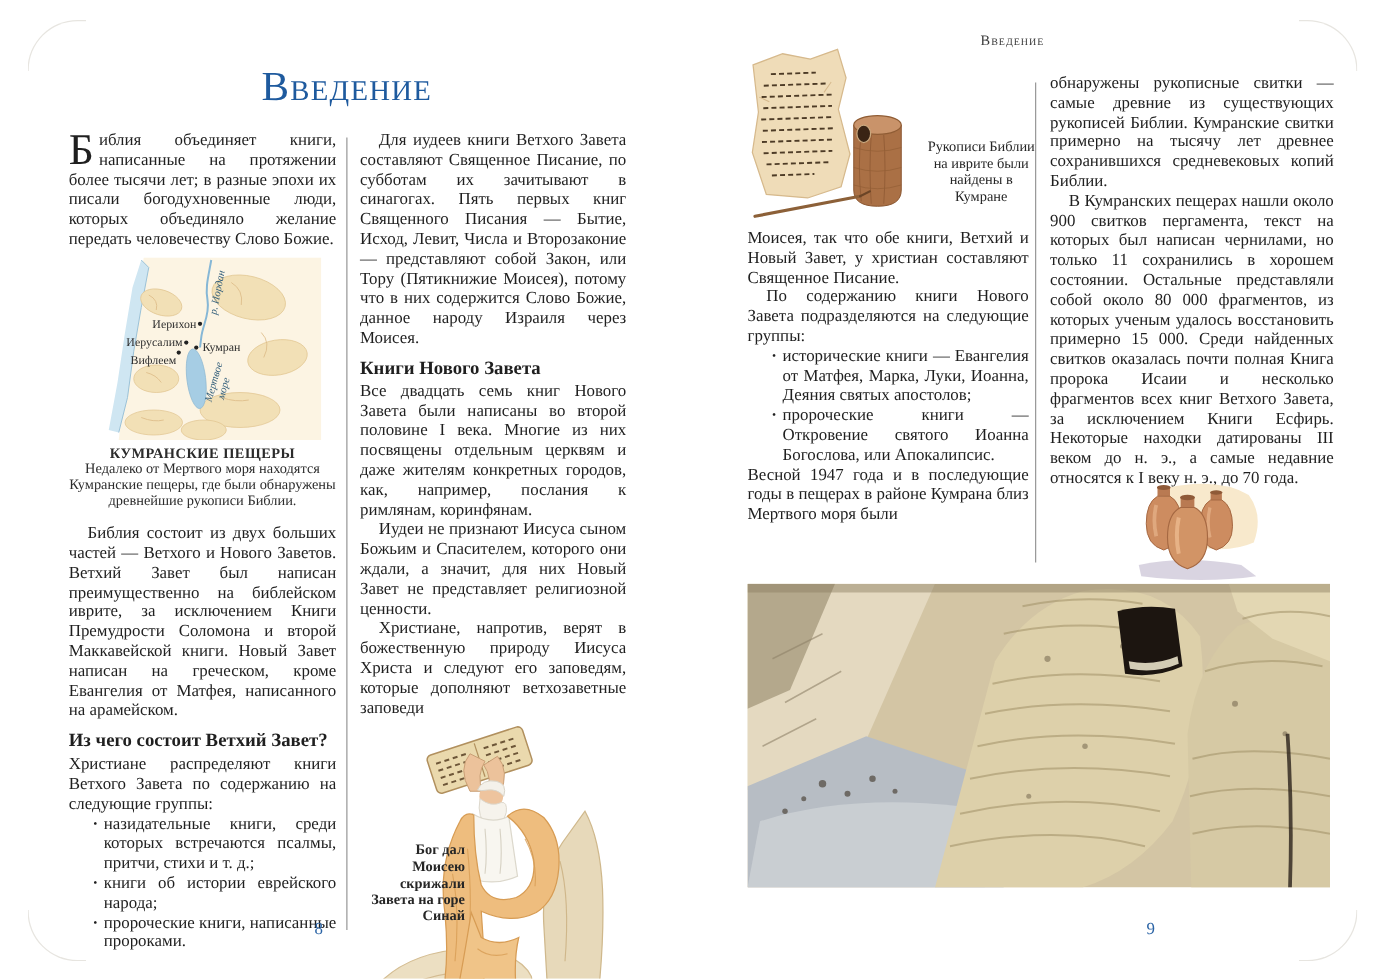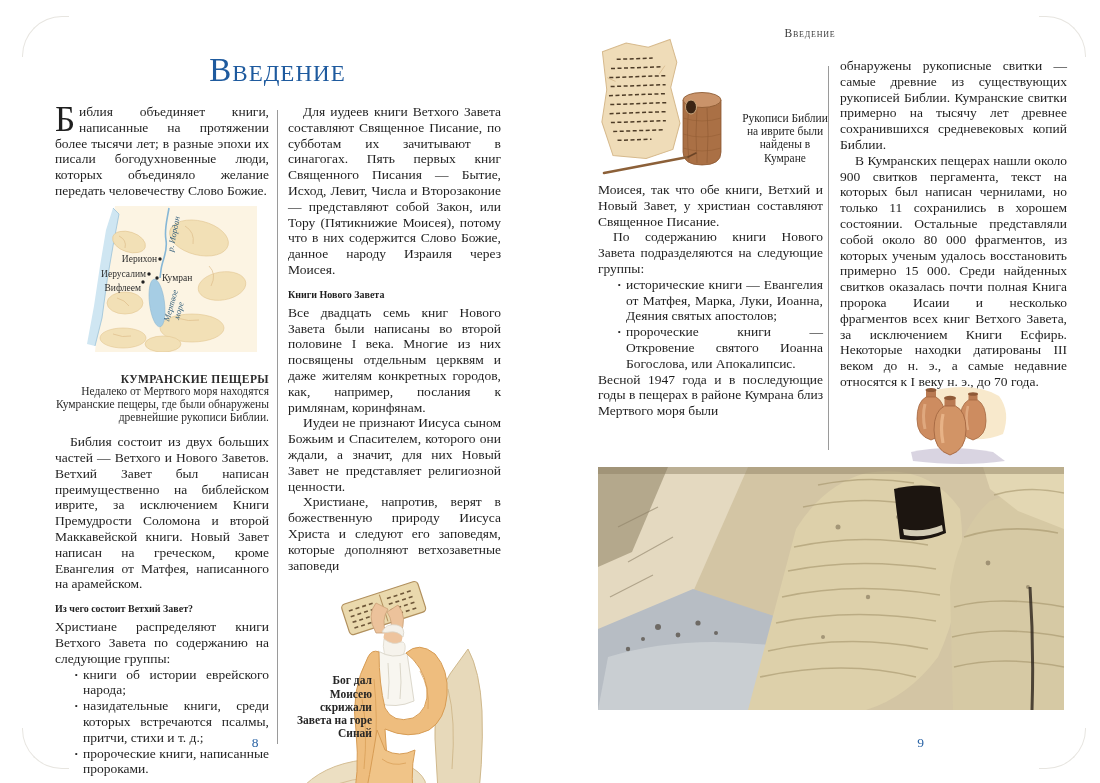--- a/index.html
+++ b/index.html
@@ -19,26 +19,26 @@
     font-variant:small-caps;font-size:33px;letter-spacing:1px;color:#1e5a9e;font-weight:400;
   }
   .runhead{
     position:absolute;left:760px;top:27px;width:100px;text-align:center;
     font-variant:small-caps;font-size:11.5px;letter-spacing:.8px;color:#3a3a3a;
   }
   .col{position:absolute;font-size:13.5px;line-height:15.8px;text-align:justify;}
   .col p{margin:0;}
   p.ind{text-indent:15px;}
   .vrule{position:absolute;width:1px;background:#9a9a9a;}
-  h4.bhead{margin:9px 0 2px 0;font-size:10px;line-height:16px;font-weight:700;text-align:left;}
+  h4.bhead{margin:9px 0 2px 0;font-size:15px;line-height:16px;font-weight:700;text-align:left;}
   ul.dots{margin:0;padding:0 0 0 19px;list-style:none;}
   ul.dots li{position:relative;padding-left:9px;}
   ul.dots li::before{content:"·";position:absolute;left:0;top:0;font-weight:700;}
   .smallcap-title{font-weight:700;font-size:11.5px;letter-spacing:.4px;}
-  .mapcap{margin-top:21px;font-size:11.5px;line-height:12.6px;text-align:right;color:#2c2c2c;}
+  .mapcap{margin-top:5px;font-size:11.5px;line-height:12.6px;text-align:center;color:#2c2c2c;}
   .caption{position:absolute;font-size:11.5px;line-height:13.2px;color:#262626;}
   .pagenum{position:absolute;top:735px;font-size:13.5px;color:#2a63a5;text-align:center;}
   .illu{display:block;}
   .map-town{font-size:9.5px;fill:#2e2e2e;}
   .map-water{font-size:8.5px;font-style:italic;fill:#35607c;}
 </style>
 </head>
 <body>
 
 <div class="spread">
@@ -99,22 +99,22 @@
 
     <div class="mapcap">
       <div class="smallcap-title">КУМРАНСКИЕ ПЕЩЕРЫ</div>
       <div>Недалеко от Мертвого моря находятся Кумранские пещеры, где были обнаружены древнейшие рукописи Библии.</div>
     </div>
 
     <p class="ind" style="margin-top:11px;">Библия состоит из двух больших частей — Ветхого и Нового Заветов. Ветхий Завет был написан преимущественно на библейском иврите, за исключением Книги Премудрости Соломона и второй Маккавейской книги. Новый Завет написан на греческом, кроме Евангелия от Матфея, написанного на арамейском.</p>
     <h4 class="bhead">Из чего состоит Ветхий Завет?</h4>
     <p>Христиане распределяют книги Ветхого Завета по содержанию на следующие группы:</p>
     <ul class="dots">
+      <li>назидательные книги, среди которых встречаются псалмы, притчи, стихи и т. д.;</li>
       <li>книги об истории еврейского народа;</li>
-      <li>назидательные книги, среди которых встречаются псалмы, притчи, стихи и т. д.;</li>
       <li>пророческие книги, написанные пророками.</li>
     </ul>
   </div>
 
   <div class="vrule" style="left:277px;top:110px;height:634px;"></div>
 
   <div class="col" style="left:288px;top:104px;width:213px;">
     <p class="ind">Для иудеев книги Ветхого Завета составляют Священное Писание, по субботам их зачитывают в синагогах. Пять первых книг Священного Писания — Бытие, Исход, Левит, Числа и Второзаконие — представляют собой Закон, или Тору (Пятикнижие Моисея), потому что в них содержится Слово Божие, данное народу Израиля через Моисея.</p>
     <h4 class="bhead">Книги Нового Завета</h4>
     <p>Все двадцать семь книг Нового Завета были написаны во второй половине I века. Многие из них посвящены отдельным церквям и даже жителям конкретных городов, как, например, послания к римлянам, коринфянам.</p>

